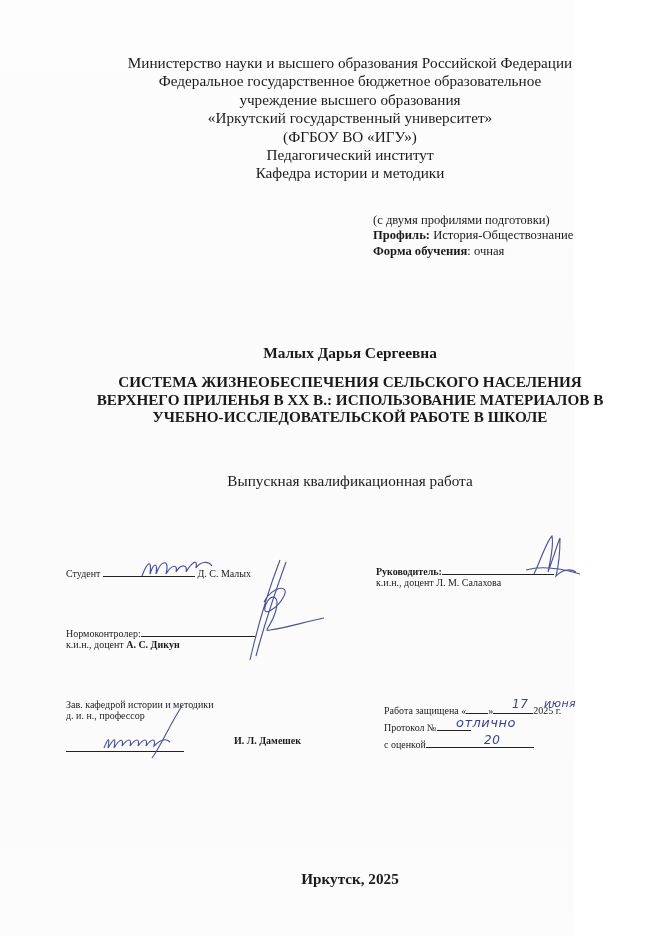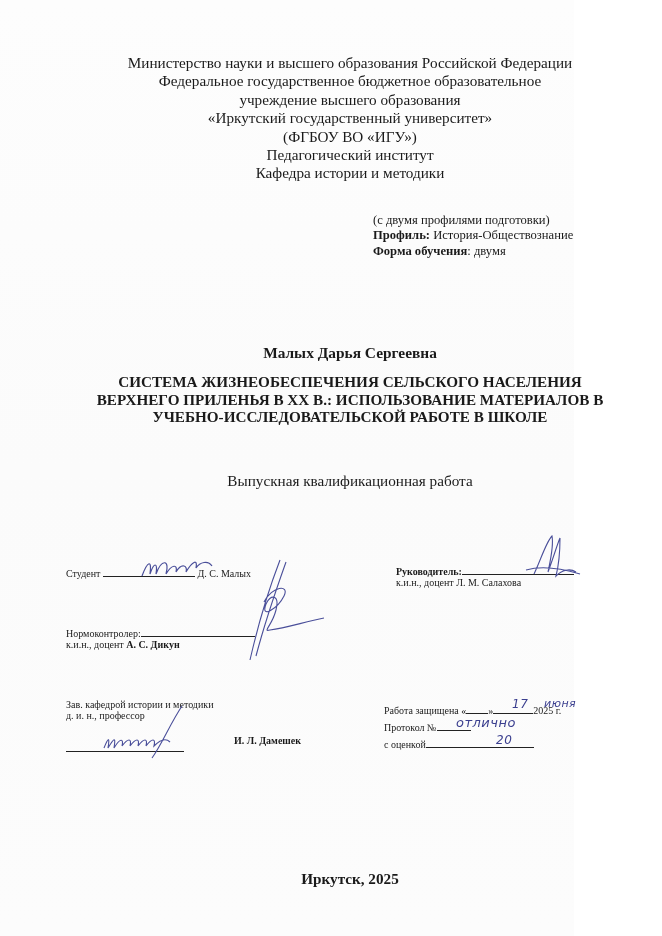--- a/index.html
+++ b/index.html
@@ -64,21 +64,21 @@
     <div>учреждение высшего образования</div>
     <div>«Иркутский государственный университет»</div>
     <div>(ФГБОУ ВО «ИГУ»)</div>
     <div>Педагогический институт</div>
     <div>Кафедра истории и методики</div>
   </div>
 
   <div class="direction">
     <div>(с двумя профилями подготовки)</div>
     <div><b>Профиль:</b><span> История-Обществознание</span></div>
-    <div><b>Форма обучения</b><span>: двумя</span></div>
+    <div><b>Форма обучения</b><span>: очная</span></div>
   </div>
 
   <div class="author">Малых Дарья Сергеевна</div>
 
   <div class="title">
     <div>СИСТЕМА ЖИЗНЕОБЕСПЕЧЕНИЯ СЕЛЬСКОГО НАСЕЛЕНИЯ</div>
     <div>ВЕРХНЕГО ПРИЛЕНЬЯ В XX В.: ИСПОЛЬЗОВАНИЕ МАТЕРИАЛОВ В</div>
     <div>УЧЕБНО-ИССЛЕДОВАТЕЛЬСКОЙ РАБОТЕ В ШКОЛЕ</div>
   </div>
 
@@ -86,21 +86,21 @@
 
   <div class="line-text" style="left:66px; top:562px;">
     <span>Студент</span>
     <span class="uline" style="width:92px; height:14px;"></span>
     <span>Д. С. Малых</span>
   </div>
   <svg class="sig" style="left:138px; top:556px;" width="80" height="26">
     <path d="M4 20 C10 4, 14 4, 12 18 C16 6, 20 6, 18 18 C24 2, 32 4, 28 18 C34 8, 40 8, 38 16 C44 6, 50 10, 48 16 C54 6, 60 2, 58 12 C62 6, 70 4, 74 10" fill="none" stroke="#4a4f9a" stroke-width="1.2"></path>
   </svg>
 
-  <div class="line-text" style="left:396px; top:560px;font-family:Liberation Serif, serif;">
+  <div class="line-text" style="left:376px; top:560px;font-family:Liberation Serif, serif;">
     <div><b>Руководитель:</b><span class="uline" style="width:112px; height:14px;"></span></div>
     <div>к.и.н., доцент Л. М. Салахова</div>
   </div>
   <svg class="sig" style="left:520px; top:532px;" width="70" height="50">
     <path d="M14 42 C20 30, 26 10, 32 4 C34 14, 30 30, 28 40 C34 24, 38 10, 40 6 C40 20, 38 36, 36 44 C42 38, 50 36, 56 40 M6 38 C20 34, 40 36, 60 42" fill="none" stroke="#4a4f9a" stroke-width="1.1"></path>
   </svg>
 
   <div class="line-text" style="left:66px; top:622px;">
     <div><span>Нормоконтролер:</span><span class="uline" style="width:114px; height:14px;"></span></div>
     <div><span>к.и.н., доцент </span><b>А. С. Дикун</b></div>
@@ -122,16 +122,16 @@
   <div class="line-text" style="left:384px; top:699px;">
     <div>
       <span>Работа защищена «</span><span class="uline" style="width:22px; height:14px;"></span><span>»</span><span class="uline" style="width:40px; height:14px;"></span><span>2025 г.</span>
     </div>
     <div><span>Протокол №</span><span class="uline" style="width:34px; height:14px;"></span></div>
     <div><span>с оценкой</span><span class="uline" style="width:108px; height:14px;"></span></div>
   </div>
   <span class="hand" style="left:512px; top:697px;">17</span>
   <span class="hand" style="left:544px; top:697px; font-size:11px;">июня</span>
   <span class="hand" style="left:456px; top:715px; font-size:13px;">отлично</span>
-  <span class="hand" style="left:484px; top:733px;margin-left:12px;">20</span>
+  <span class="hand" style="left:484px; top:733px;">20</span>
 
   <div class="city">Иркутск, 2025</div>
 </div>
 
 </body></html>

